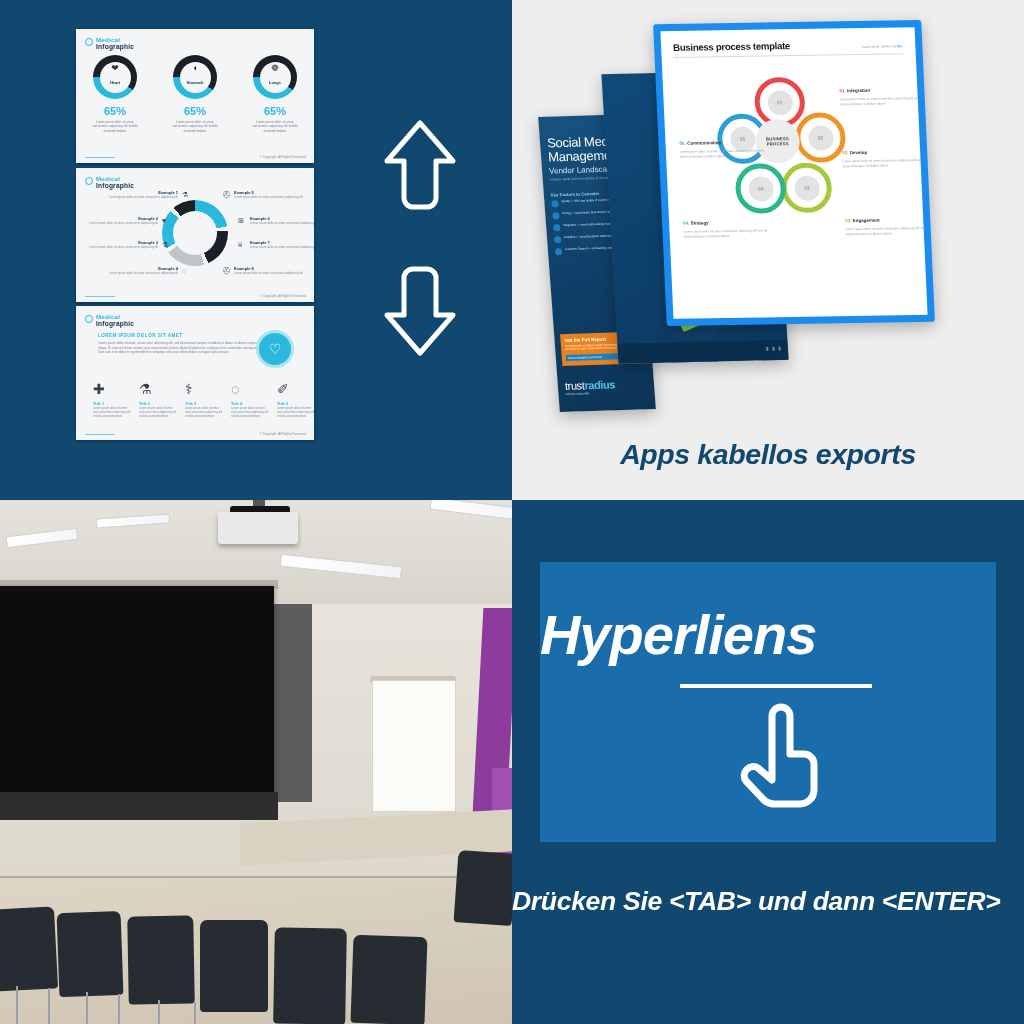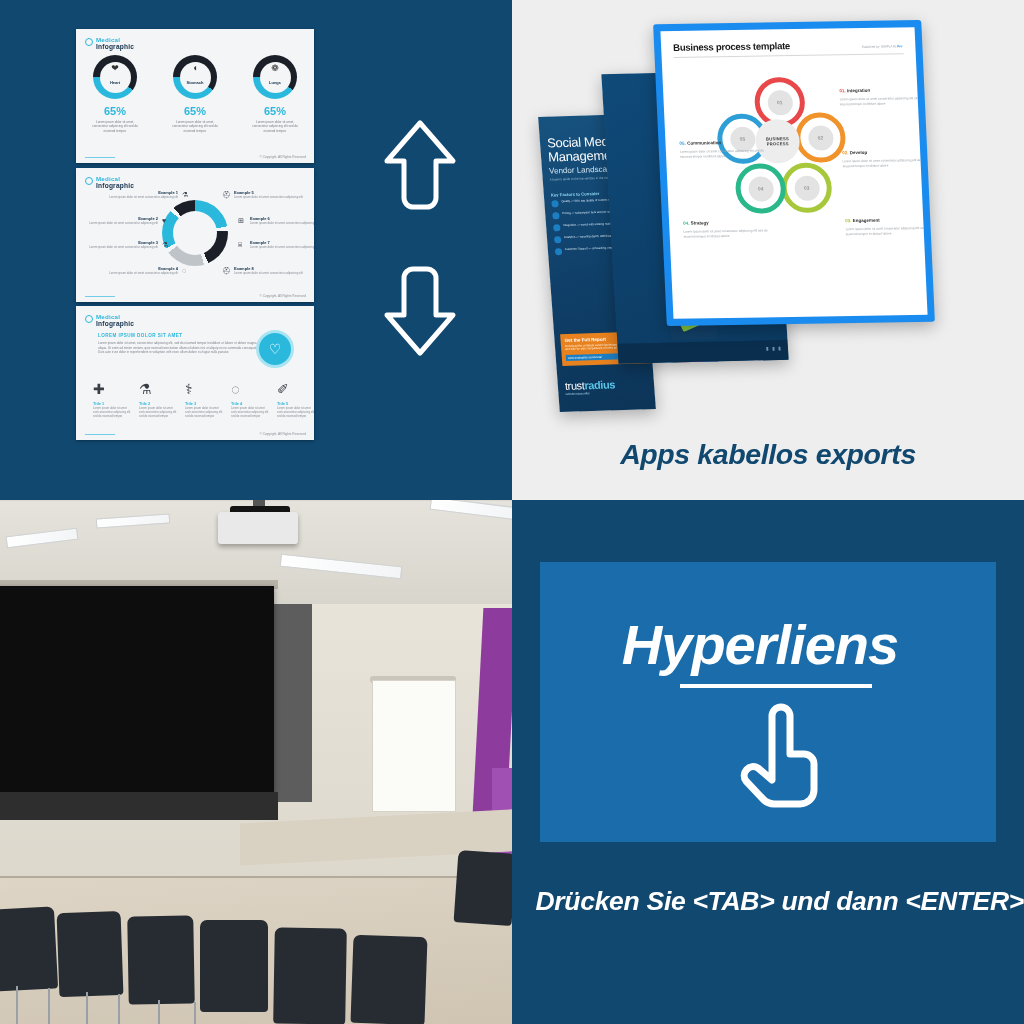--- a/index.html
+++ b/index.html
@@ -155,25 +155,25 @@
   .whiteboard{position:absolute;left:372px;top:180px;width:82px;height:130px;background:#fbfbf8;border:1px solid #d6d2c8;}
   .wb-top{position:absolute;left:370px;top:176px;width:86px;height:7px;background:#c9c5bb;border-radius:3px;}
   .table{position:absolute;left:-10px;top:378px;width:540px;height:150px;background:linear-gradient(175deg,#ded5c6 0%,#cfc4b2 100%);}
   .table-edge{position:absolute;left:-10px;top:376px;width:540px;height:7px;background:#b3aa9a;}
   .table2{position:absolute;left:240px;top:316px;width:290px;height:42px;background:#d9d1c2;transform:skewY(-3deg);}
   .chair{position:absolute;background:#272c33;border-radius:7px 7px 4px 4px;}
   .chair-leg{position:absolute;width:2px;background:#9aa0a6;}
 
   
   #hl-panel{position:absolute;left:28px;top:62px;width:456px;height:280px;background:#1a6cab;}
-  #hl-title{position:absolute;left:0;top:50px;width:440px;text-align:center;font-size:56px;font-style:italic;
+  #hl-title{position:absolute;left:0;top:40px;width:440px;text-align:left;font-size:56px;font-style:italic;
     font-weight:bold;color:#fff;letter-spacing:-1px;}
   #hl-rule{position:absolute;left:140px;top:122px;width:192px;height:4px;background:#fff;}
   #hand-icon{position:absolute;left:196px;top:140px;width:86px;height:110px;}
-  #br-caption{position:absolute;left:0;top:386px;width:512px;text-align:right;font-size:26.5px;font-style:italic;
+  #br-caption{position:absolute;left:0;top:386px;width:512px;text-align:left;font-size:26.5px;font-style:italic;
     font-weight:bold;color:#fff;letter-spacing:-.3px;}
 </style>
 </head>
 <body>
 
 <div class="page">
 
   <div class="q" id="q-tl">
 
     <div class="slide" id="slide-1">

